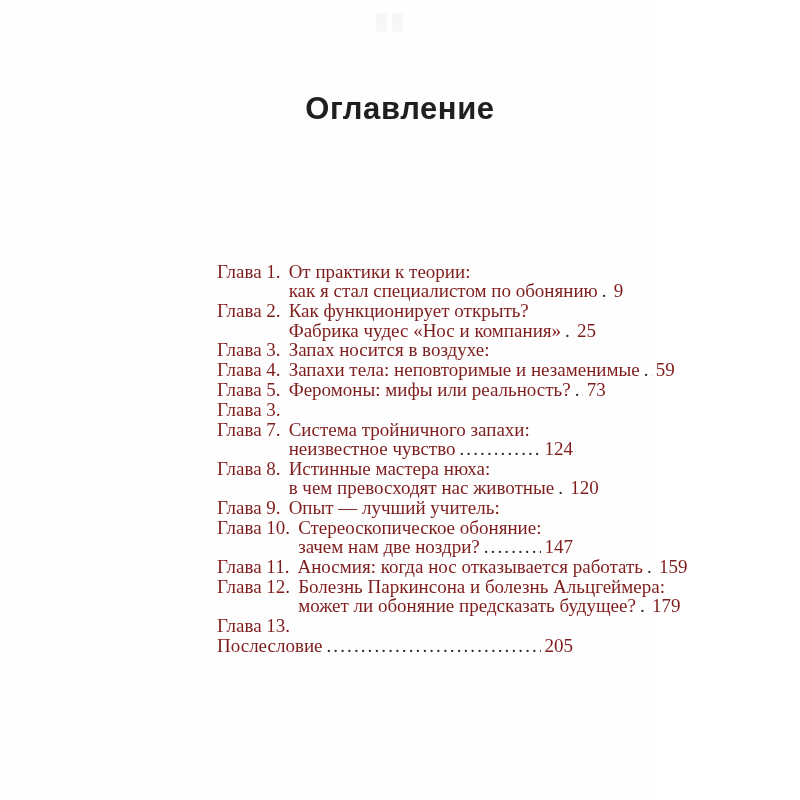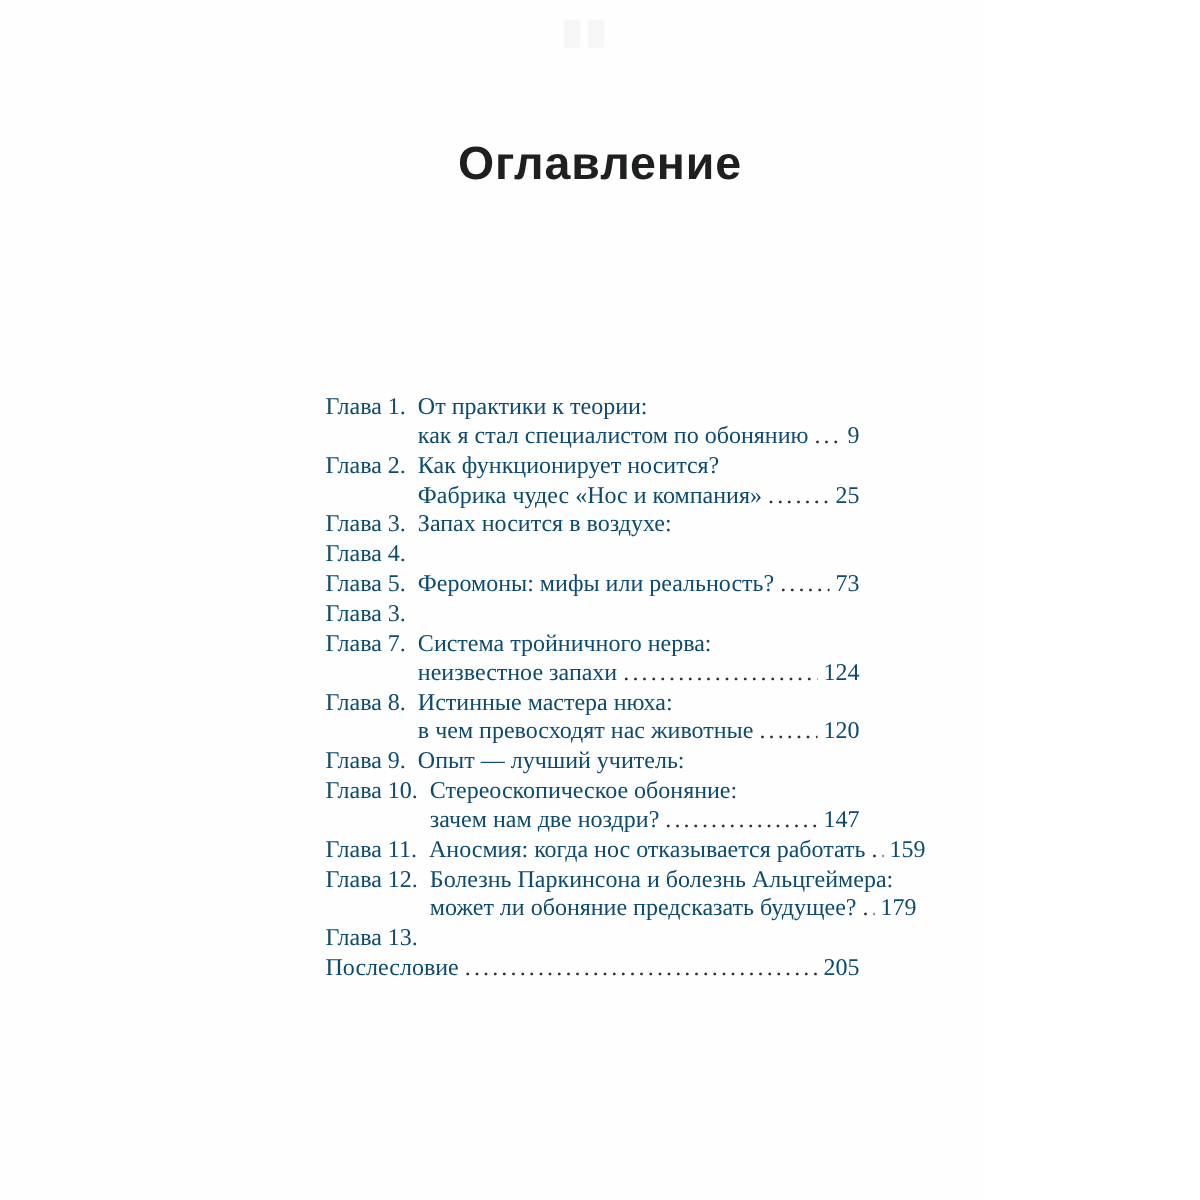--- a/index.html
+++ b/index.html
@@ -43,23 +43,23 @@
     font-weight: 700;
     font-size: 31px;
     letter-spacing: 0.6px;
     color: #1d1f20;
   }
   .toc {
     position: absolute;
     left: 217px;
     top: 262px;
     width: 356px;
-    font-size: 16px;
+    font-size: 19px;
     line-height: 19.4px;
-    color: #0c4a6e;
+    color: #7f1d1d;
   }
   .toc-entry {
     display: flex;
     align-items: flex-start;
     margin-bottom: 0.4px;
   }
   .entry-label {
     flex: 0 0 auto;
     padding-right: 8px;
     white-space: nowrap;
@@ -114,61 +114,68 @@
             <span class="line-text">как я стал специалистом по обонянию</span>
             <span class="dot-leader"></span>
             <span class="page-num">9</span>
           </div>
         </div>
       </div>
       <div class="toc-entry">
         <span class="entry-label">Глава 2.</span>
         <div class="entry-body">
           <div class="entry-line">
-            <span class="line-text">Как функционирует носится?</span>
+            <span class="line-text">Как функционирует открыть?</span>
           </div>
           <div class="entry-line">
             <span class="line-text">Фабрика чудес «Нос и компания»</span>
             <span class="dot-leader"></span>
             <span class="page-num">25</span>
           </div>
         </div>
       </div>
       <div class="toc-entry">
         <span class="entry-label">Глава 3.</span>
         <div class="entry-body">
           <div class="entry-line">
             <span class="line-text">Запах носится в воздухе:</span>
           </div>
         </div>
       </div>
       <div class="toc-entry">
         <span class="entry-label">Глава 4.</span>
+        <div class="entry-body">
+          <div class="entry-line">
+            <span class="line-text">Запахи тела: неповторимые и незаменимые</span>
+            <span class="dot-leader"></span>
+            <span class="page-num">59</span>
+          </div>
+        </div>
       </div>
       <div class="toc-entry">
         <span class="entry-label">Глава 5.</span>
         <div class="entry-body">
           <div class="entry-line">
             <span class="line-text">Феромоны: мифы или реальность?</span>
             <span class="dot-leader"></span>
             <span class="page-num">73</span>
           </div>
         </div>
       </div>
       <div class="toc-entry">
         <span class="entry-label">Глава 3.</span>
       </div>
       <div class="toc-entry">
         <span class="entry-label">Глава 7.</span>
         <div class="entry-body">
           <div class="entry-line">
-            <span class="line-text">Система тройничного нерва:</span>
-          </div>
-          <div class="entry-line">
-            <span class="line-text">неизвестное запахи</span>
+            <span class="line-text">Система тройничного запахи:</span>
+          </div>
+          <div class="entry-line">
+            <span class="line-text">неизвестное чувство</span>
             <span class="dot-leader"></span>
             <span class="page-num">124</span>
           </div>
         </div>
       </div>
       <div class="toc-entry">
         <span class="entry-label">Глава 8.</span>
         <div class="entry-body">
           <div class="entry-line">
             <span class="line-text">Истинные мастера нюха:</span>

